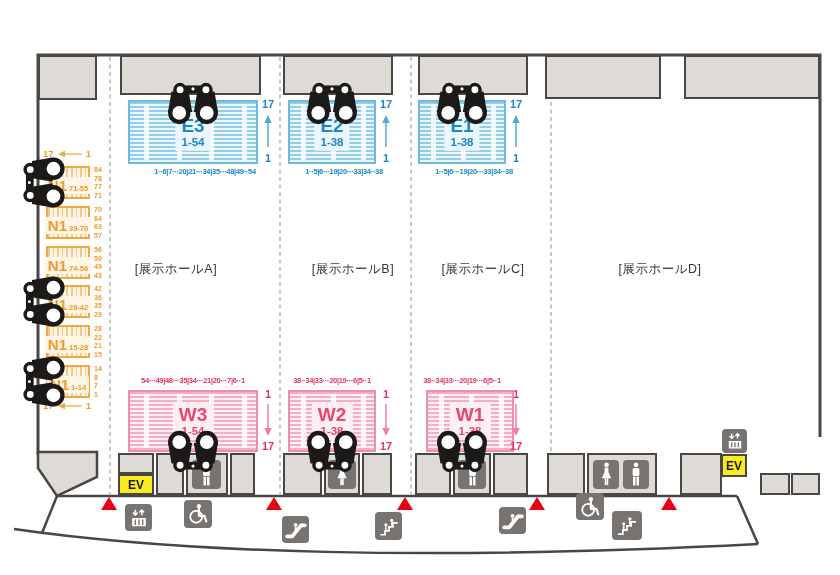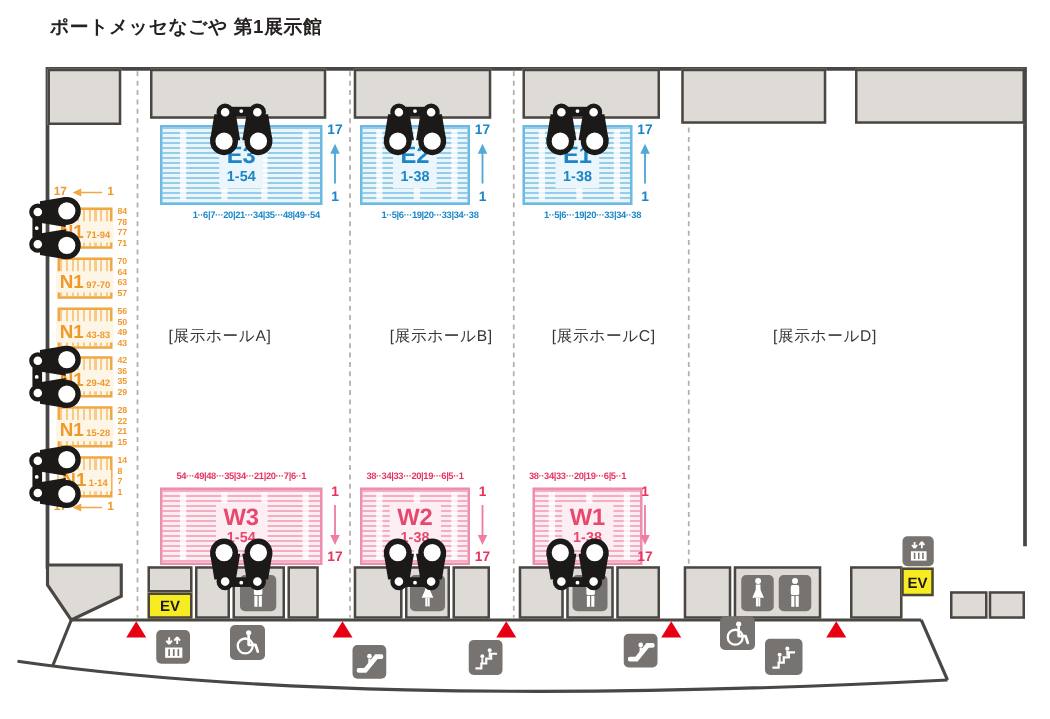--- a/index.html
+++ b/index.html
@@ -104,21 +104,20 @@
       <path d="M10 14 v5" stroke="#fff" stroke-width="2"></path>
       <circle cx="17.5" cy="6" r="2" fill="#fff"></circle>
       <path d="M17.5 8 v5" stroke="#fff" stroke-width="2"></path>
     </symbol>
   </defs>
 </svg>
 
 <div class="plan">
 
   <div class="title-row">
-    <span class="title-venue">ポートメッセなごや 第1展示館</span>
   </div>
 
   <svg class="walls" width="840" height="575">
     <g>
       <path class="dash" d="M110,57 V494"></path>
       <path class="dash" d="M280,57 V494"></path>
       <path class="dash" d="M411,57 V494"></path>
       <path class="dash" d="M551,57 V494"></path>
     </g>
     <g>
@@ -260,35 +259,35 @@
         <polygon points="0,4 7,0.8 7,7.2" fill="#f0a843"></polygon>
         <line x1="5" y1="4" x2="24" y2="4" stroke="#f0a843" stroke-width="1.3"></line>
       </svg>
     <span>1</span>
   </div>
 
   <div class="seat-block n" style="left:46px;top:166px;width:44px;height:33px;">
     <div class="aisn"></div>
     <div class="nlabel">
       <span class="nname">N1</span>
-      <span class="nrange">71-94</span>
+      <span class="nrange">71-55</span>
     </div>
   </div>
   <div class="seat-block n" style="left:46px;top:206px;width:44px;height:33px;">
     <div class="aisn"></div>
     <div class="nlabel">
       <span class="nname">N1</span>
-      <span class="nrange">97-70</span>
+      <span class="nrange">39-70</span>
     </div>
   </div>
   <div class="seat-block n" style="left:46px;top:246px;width:44px;height:33px;">
     <div class="aisn"></div>
     <div class="nlabel">
       <span class="nname">N1</span>
-      <span class="nrange">43-83</span>
+      <span class="nrange">74-56</span>
     </div>
   </div>
   <div class="seat-block n" style="left:46px;top:285px;width:44px;height:33px;">
     <div class="aisn"></div>
     <div class="nlabel">
       <span class="nname">N1</span>
       <span class="nrange">29-42</span>
     </div>
   </div>
   <div class="seat-block n" style="left:46px;top:325px;width:44px;height:33px;">

